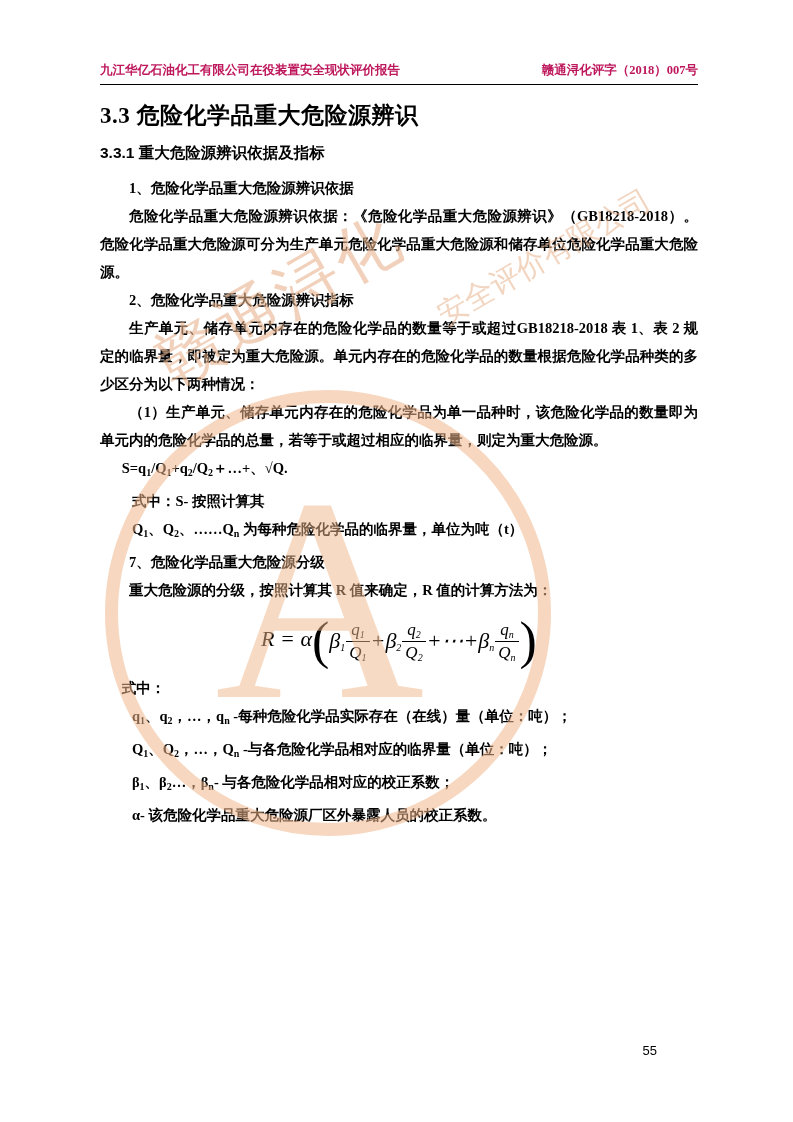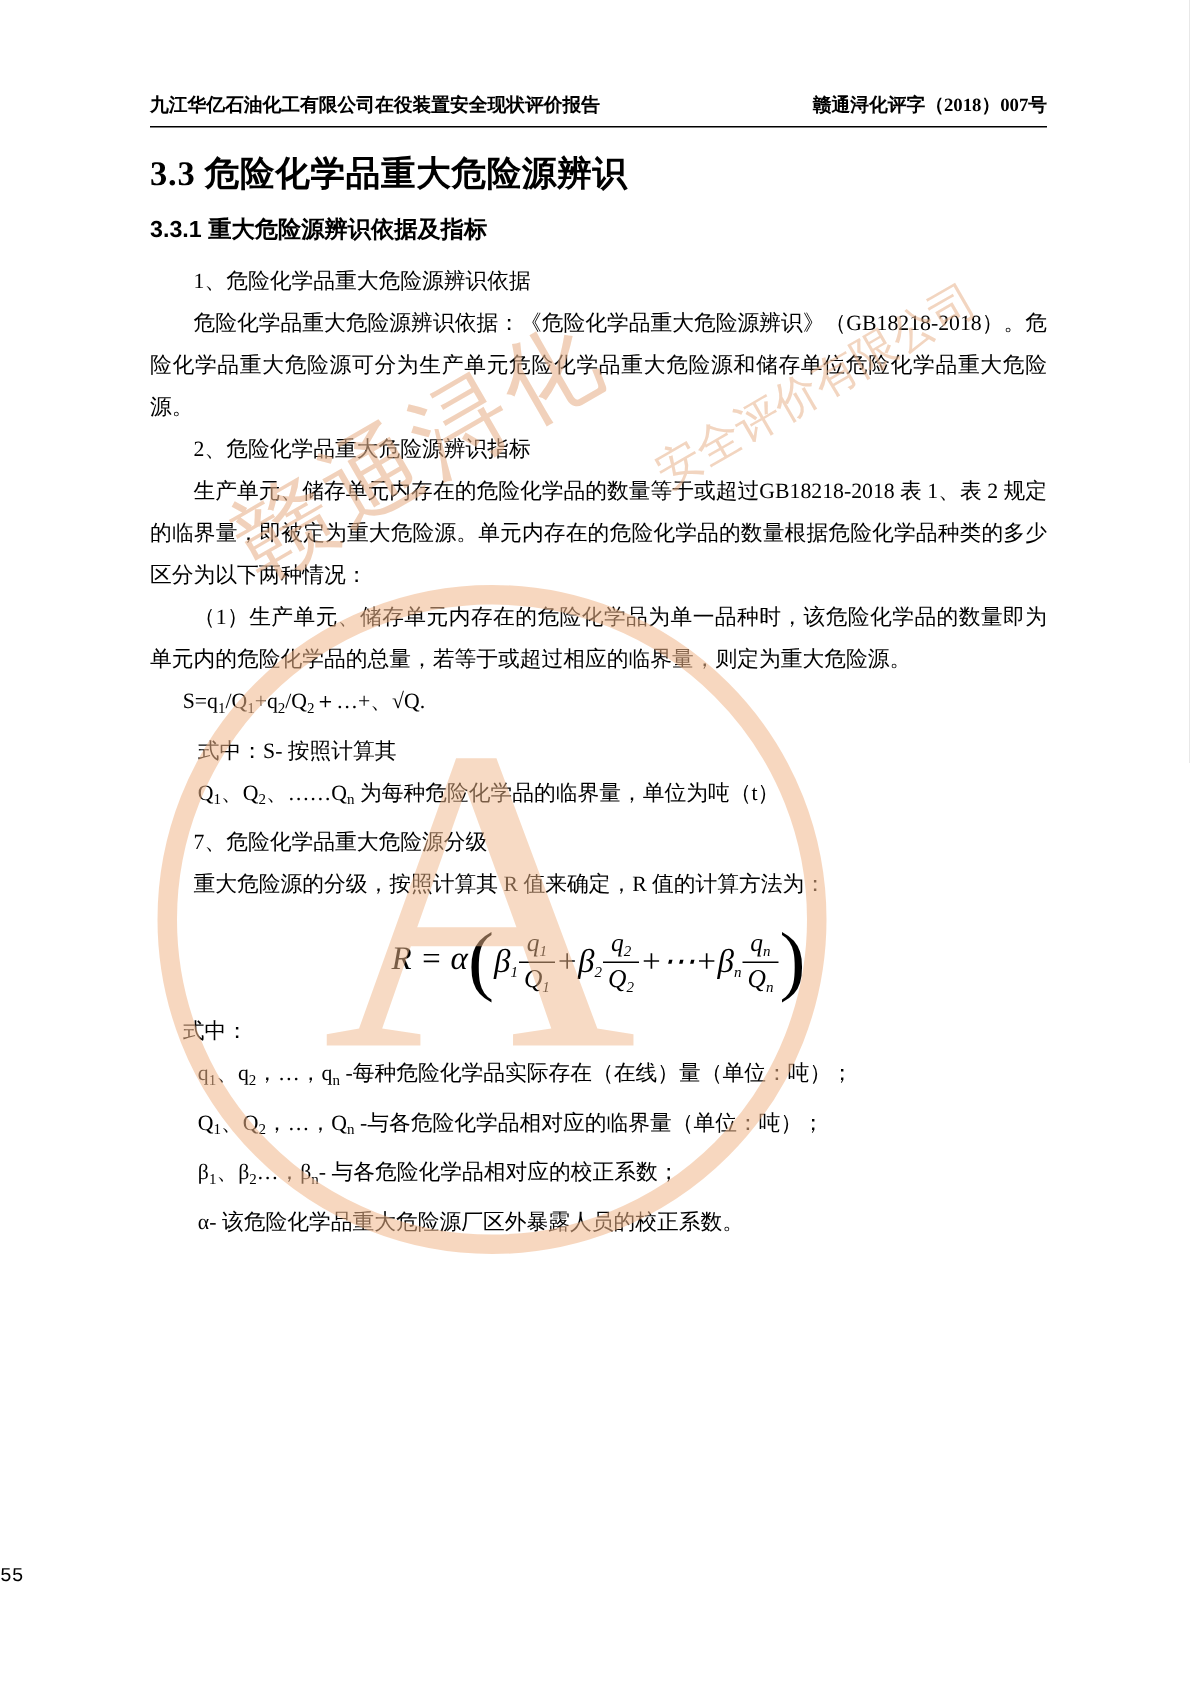--- a/index.html
+++ b/index.html
@@ -77,21 +77,21 @@
     position: absolute;
     top: 62px;
     left: 100px;
     right: 95px;
     display: flex;
     justify-content: space-between;
     align-items: flex-end;
     font-size: 12.5px;
     font-weight: bold;
     font-family: "Liberation Serif", serif;
-    color: #000000;
+    color: #be185d;
     padding-bottom: 4px;
   }
   .header-rule {
     position: absolute;
     top: 84px;
     left: 100px;
     width: 598px;
     border-bottom: 1px solid #000;
   }
   .body {
@@ -113,20 +113,21 @@
     font-weight: bold;
     margin: 8px 0 10px 0;
     font-family: Liberation Sans, sans-serif;
   }
   p.para {
     font-size: 14.5px;
     line-height: 28px;
     margin: 0;
     text-align: justify;
     text-justify: inter-ideograph;
+    font-weight: bold;
   }
   p.indent1 { text-indent: 2em; }
   p.indent-s { padding-left: 1.5em; }
   p.indent-s2 { padding-left: 2.2em; }
   sub {
     font-size: 10px;
     vertical-align: -3px;
   }
   .formula-block {
     margin: 14px 0 10px 0;
@@ -161,23 +162,23 @@
   .frac .den {
     display: block;
     padding: 1px 3px 0 3px;
   }
   .vmid { vertical-align: middle; }
   .pagenum {
     position: absolute;
     top: 1043px;
     left: 0;
     width: 657px;
-    text-align: left;
+    text-align: right;
     font-size: 13px;
-    font-family: Liberation Mono, monospace;
+    font-family: Liberation Sans, sans-serif;
     color: #000;
     z-index: 2;
   }
 </style>
 </head>
 <body>
 
 <div class="page">
 
   <div class="watermark">

